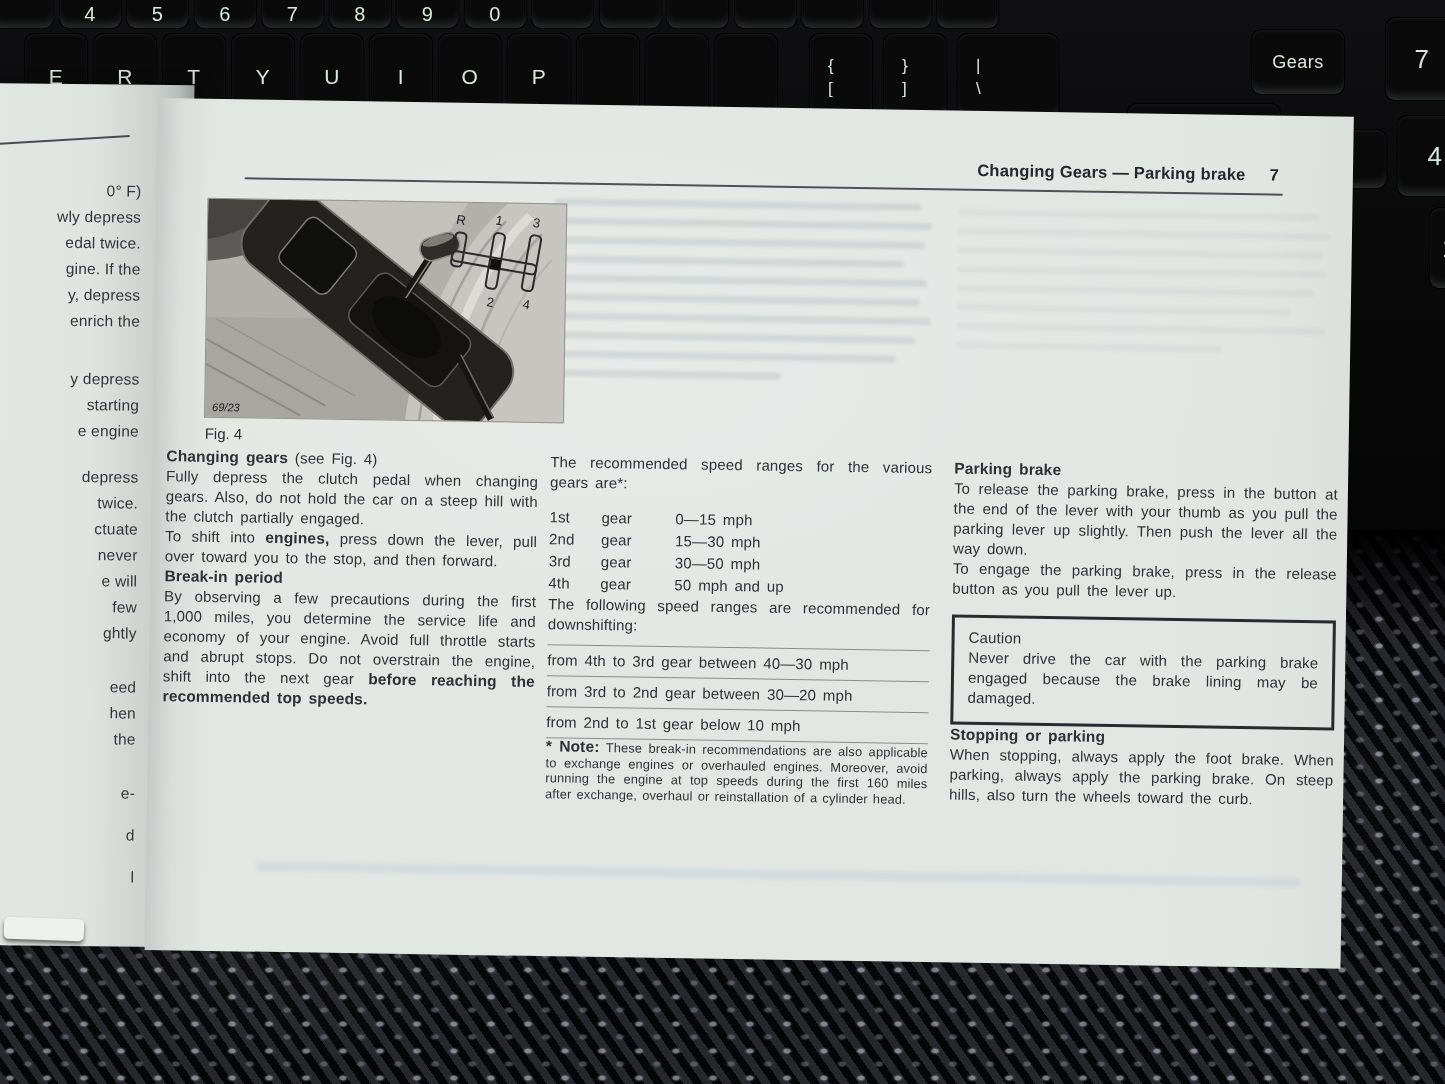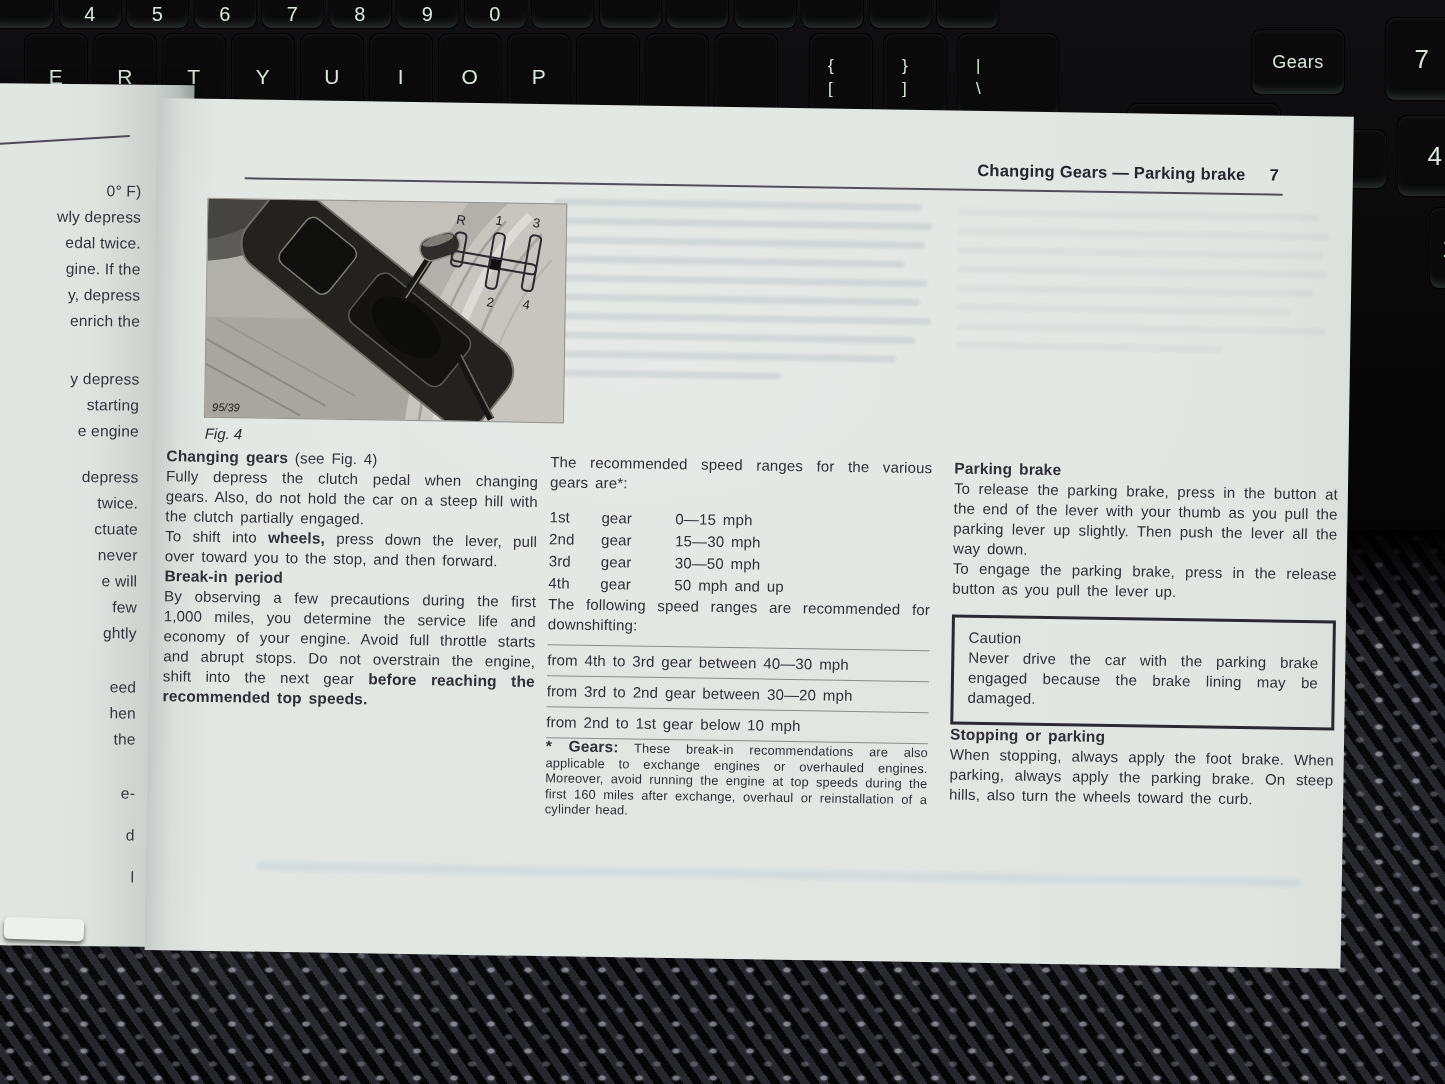--- a/index.html
+++ b/index.html
@@ -56,21 +56,21 @@
 
   .hdr{position:absolute;top:50px;right:74px;font-weight:bold;font-size:16.5px;
        letter-spacing:.2px;color:#27262e;}
   .hdr .num{margin-left:24px;}
   .hdr-rule{position:absolute;top:78px;left:88px;right:70px;height:2px;background:#514e58;}
 
   
   .figure{position:absolute;left:52px;top:100px;width:358px;height:218px;
           background:#b4b2ad;box-shadow:0 0 0 1px #96948f;overflow:hidden;}
   .fig-code{position:absolute;left:7px;bottom:4px;font-style:italic;font-size:11px;color:#1e1e1e;}
-  .fig-cap{position:absolute;left:52px;top:326px;font-style:italic;font-size:15px;color:#2c2b32;}
+  .fig-cap{position:absolute;left:52px;top:326px;font-size:15px;color:#2c2b32;}
 
   
   .col{position:absolute;top:348px;font-size:15px;line-height:20px;text-align:justify;
        letter-spacing:.15px;word-spacing:2.5px;color:#302f36;}
   #col1{left:14px;width:372px;}
   #col2{left:398px;width:382px;}
   #col3{left:802px;width:384px;}
   .h{font-weight:bold;font-size:15.5px;}
   .col p{margin:0;}
   .mt12{margin-top:12px;} .mt14{margin-top:14px;} .mt18{margin-top:18px;}
@@ -217,28 +217,28 @@
           <rect x="283" y="56" width="10" height="11" fill="#111" stroke="none"></rect>
         </g>
         <g font-family="Liberation Sans, sans-serif" font-size="13" fill="#1d1d22" transform="rotate(9 290 60)">
           <text x="242" y="28">R</text>
           <text x="281" y="22">1</text>
           <text x="318" y="18">3</text>
           <text x="286" y="104">2</text>
           <text x="322" y="100">4</text>
         </g>
       </svg>
-      <span class="fig-code">95/39</span>
+      <span class="fig-code">69/23</span>
     </div>
     <div class="fig-cap">Fig. 4</div>
 
     <div class="col" id="col1">
       <p><span class="h">Changing gears</span><span> (see Fig. 4)</span></p>
       <p>Fully depress the clutch pedal when changing gears. Also, do not hold the car on a steep hill with the clutch partially engaged.</p>
-      <p class="mt12"><span>To shift into </span><span class="h">wheels,</span><span> press down the lever, pull over toward you to the stop, and then forward.</span></p>
+      <p class="mt12"><span>To shift into </span><span class="h">engines,</span><span> press down the lever, pull over toward you to the stop, and then forward.</span></p>
       <p class="mt18 h">Break-in period</p>
       <p><span>By observing a few precautions during the first 1,000 miles, you determine the service life and economy of your engine. Avoid full throttle starts and abrupt stops. Do not overstrain the engine, shift into the next gear </span><span class="h">before reaching the recommended top speeds.</span></p>
     </div>
 
     <div class="col" id="col2">
       <p>The recommended speed ranges for the various gears are*:</p>
       <div class="mt14" id="gear-list">
           <div class="gear-row">
             <span class="c1">1st</span>
             <span class="c2">gear</span>
@@ -259,21 +259,21 @@
             <span class="c2">gear</span>
             <span class="c3">50 mph and up</span>
           </div>
         </div>
       <p class="mt18">The following speed ranges are recommended for downshifting:</p>
       <div id="downshift">
           <div class="ds-row">from 4th  to 3rd gear between 40—30 mph</div>
           <div class="ds-row">from 3rd  to 2nd gear between 30—20 mph</div>
           <div class="ds-row">from 2nd to 1st gear below 10 mph</div>
         </div>
-      <p class="note"><span class="h">* </span><span class="h">Gears:</span><span> These break-in recommendations are also applicable to exchange engines or overhauled engines. Moreover, avoid running the engine at top speeds during the first 160 miles after exchange, overhaul or reinstallation of a cylinder head.</span></p>
+      <p class="note"><span class="h">* </span><span class="h">Note:</span><span> These break-in recommendations are also applicable to exchange engines or overhauled engines. Moreover, avoid running the engine at top speeds during the first 160 miles after exchange, overhaul or reinstallation of a cylinder head.</span></p>
     </div>
 
     <div class="col" id="col3">
       <p class="h">Parking brake</p>
       <p>To release the parking brake, press in the button at the end of the lever with your thumb as you pull the parking lever up slightly. Then push the lever all the way down.</p>
       <p class="mt12">To engage the parking brake, press in the release button as you pull the lever up.</p>
       <div class="caution">
         <p>Caution</p>
         <p>Never drive the car with the parking brake engaged because the brake lining may be damaged.</p>
       </div>

